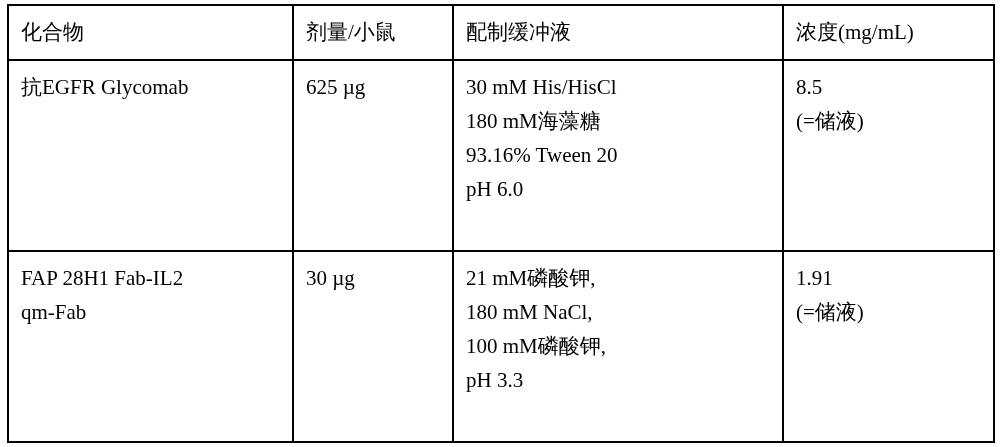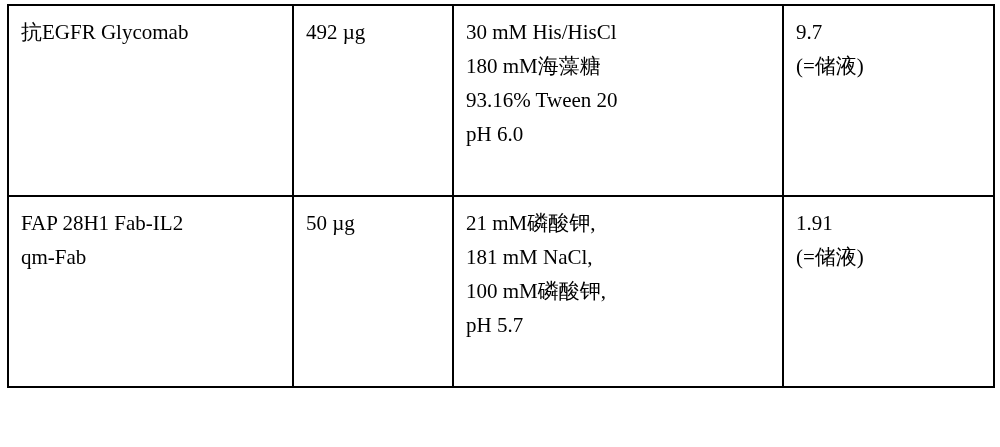--- a/index.html
+++ b/index.html
@@ -63,53 +63,67 @@
 <div class="page">
 
   <table class="data-table">
     <colgroup>
       <col class="col-compound">
       <col class="col-dose">
       <col class="col-buffer">
       <col class="col-conc">
     </colgroup>
     <tbody>
+      <tr class="header-row">
+        <td>
+          <span class="cell-line">化合物</span>
+        </td>
+        <td>
+          <span class="cell-line">剂量/小鼠</span>
+        </td>
+        <td>
+          <span class="cell-line">配制缓冲液</span>
+        </td>
+        <td>
+          <span class="cell-line">浓度(mg/mL)</span>
+        </td>
+      </tr>
 
       <tr class="body-row">
         <td>
           <span class="cell-line">抗EGFR Glycomab</span>
         </td>
         <td>
-          <span class="cell-line">492 µg</span>
+          <span class="cell-line">625 µg</span>
         </td>
         <td>
           <span class="cell-line">30 mM His/HisCl</span>
           <span class="cell-line">180 mM海藻糖</span>
           <span class="cell-line">93.16% Tween 20</span>
           <span class="cell-line">pH 6.0</span>
         </td>
         <td>
-          <span class="cell-line">9.7</span>
+          <span class="cell-line">8.5</span>
           <span class="cell-line">(=储液)</span>
         </td>
       </tr>
 
       <tr class="body-row">
         <td>
           <span class="cell-line">FAP 28H1 Fab-IL2</span>
           <span class="cell-line">qm-Fab</span>
         </td>
         <td>
-          <span class="cell-line">50 µg</span>
+          <span class="cell-line">30 µg</span>
         </td>
         <td>
           <span class="cell-line">21 mM磷酸钾,</span>
-          <span class="cell-line">181 mM NaCl,</span>
+          <span class="cell-line">180 mM NaCl,</span>
           <span class="cell-line">100 mM磷酸钾,</span>
-          <span class="cell-line">pH 5.7</span>
+          <span class="cell-line">pH 3.3</span>
         </td>
         <td>
           <span class="cell-line">1.91</span>
           <span class="cell-line">(=储液)</span>
         </td>
       </tr>
     </tbody>
   </table>
 
 </div>

